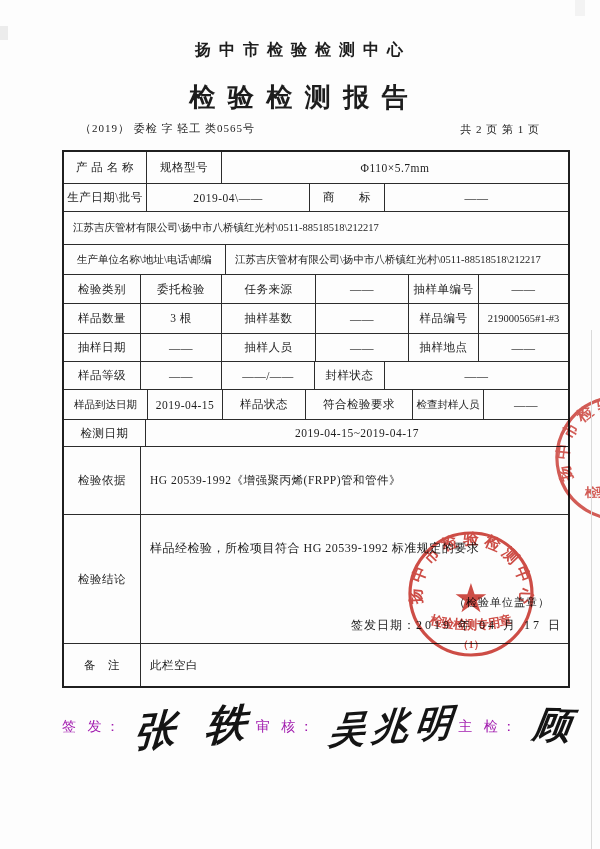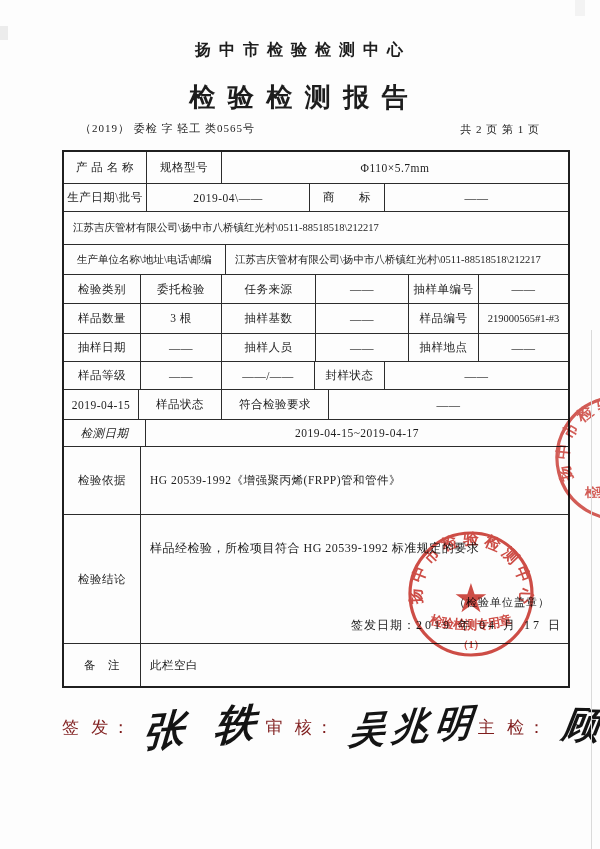--- a/index.html
+++ b/index.html
@@ -20,32 +20,32 @@
   .r{display:flex;box-sizing:border-box;border-bottom:1px solid #2c2c2c;}
   .r:last-child{border-bottom:none;}
   .c{display:flex;align-items:center;justify-content:center;box-sizing:border-box;
      border-right:1px solid #2c2c2c;font-size:11.5px;white-space:nowrap;overflow:hidden;letter-spacing:0.5px;}
   .c:last-child{border-right:none;}
   .c.left{justify-content:flex-start;padding-left:9px;}
   .c.small{font-size:10.5px;letter-spacing:0;}
   .fx{flex:1;}
   .w83{width:83px;}.w163{width:163px;}.w75{width:75px;}.w162{width:162px;}
   .w77{width:77px;}.w81{width:81px;}.w94{width:94px;}.w93{width:93px;}.w70{width:70px;}
-  .w84{width:84px;}.w83b{width:83px;}.w107{width:107px;}.w71{width:71px;}.w82{width:82px;font-style:italic;}
+  .w84{width:84px;}.w83b{width:83px;}.w107{width:107px;}.w71{width:71px;}.w82{width:82px;}
   .h32{height:32px;}.h28{height:28px;}.h33{height:33px;}.h30{height:30px;}.h29{height:29px;}
   .h27{height:27px;}.h68{height:68px;}.h129{height:129px;}.h42{height:42px;}
   
   .concl{position:relative;display:block;padding:0;}
   .concl .text{position:absolute;top:25px;left:9px;font-size:12px;letter-spacing:0.5px;margin:0;}
   .concl .seal-hint{position:absolute;top:80px;right:18px;font-size:11px;letter-spacing:1px;}
   .concl .issue-line{position:absolute;top:102px;right:5px;font-size:12px;letter-spacing:1px;}
   .concl .issue-line .d{letter-spacing:3px;}
   
   .sig-row{position:absolute;left:62px;top:688px;width:508px;height:78px;display:flex;align-items:center;}
-  .sig-label{font-size:17px;letter-spacing:4px;white-space:nowrap;color:#7f1d1d;}
+  .sig-label{font-size:14px;letter-spacing:4px;white-space:nowrap;color:#a21caf;}
   .sig-name{font-weight:700;color:#141414;white-space:nowrap;font-style:italic;}
   .sig-n1{font-size:41px;transform:rotate(-5deg) skewX(-8deg);margin-left:10px;width:140px;letter-spacing:10px;}
   .sig-n2{font-size:37px;transform:rotate(-4deg) skewX(-10deg);margin-left:12px;width:145px;letter-spacing:6px;}
   .sig-n3{font-size:37px;transform:rotate(2deg) skewX(-6deg);margin-left:14px;letter-spacing:16px;}
   
   .stamp{position:absolute;mix-blend-mode:multiply;}
   .stamp-main{left:401px;top:524px;opacity:.88;}
   .stamp-edge{left:548px;top:388px;opacity:.8;transform:rotate(-14deg);}
   
   .scan-line{position:absolute;left:591px;top:330px;width:1px;height:519px;background:#dadada;}
@@ -122,23 +122,25 @@
 
     <div class="r h28">
       <div class="c w77">样品等级</div>
       <div class="c w81">——</div>
       <div class="c w93">——/——</div>
       <div class="c w70">封样状态</div>
       <div class="c fx">——</div>
     </div>
 
     <div class="r h30">
+      <div class="c w84 small">样品到达日期</div>
       <div class="c w75">2019-04-15</div>
       <div class="c w83b">样品状态</div>
       <div class="c w107">符合检验要求</div>
+      <div class="c w71 small">检查封样人员</div>
       <div class="c fx">——</div>
     </div>
 
     <div class="r h27">
       <div class="c w82">检测日期</div>
       <div class="c fx">2019-04-15~2019-04-17</div>
     </div>
 
     <div class="r h68">
       <div class="c w77">检验依据</div>

